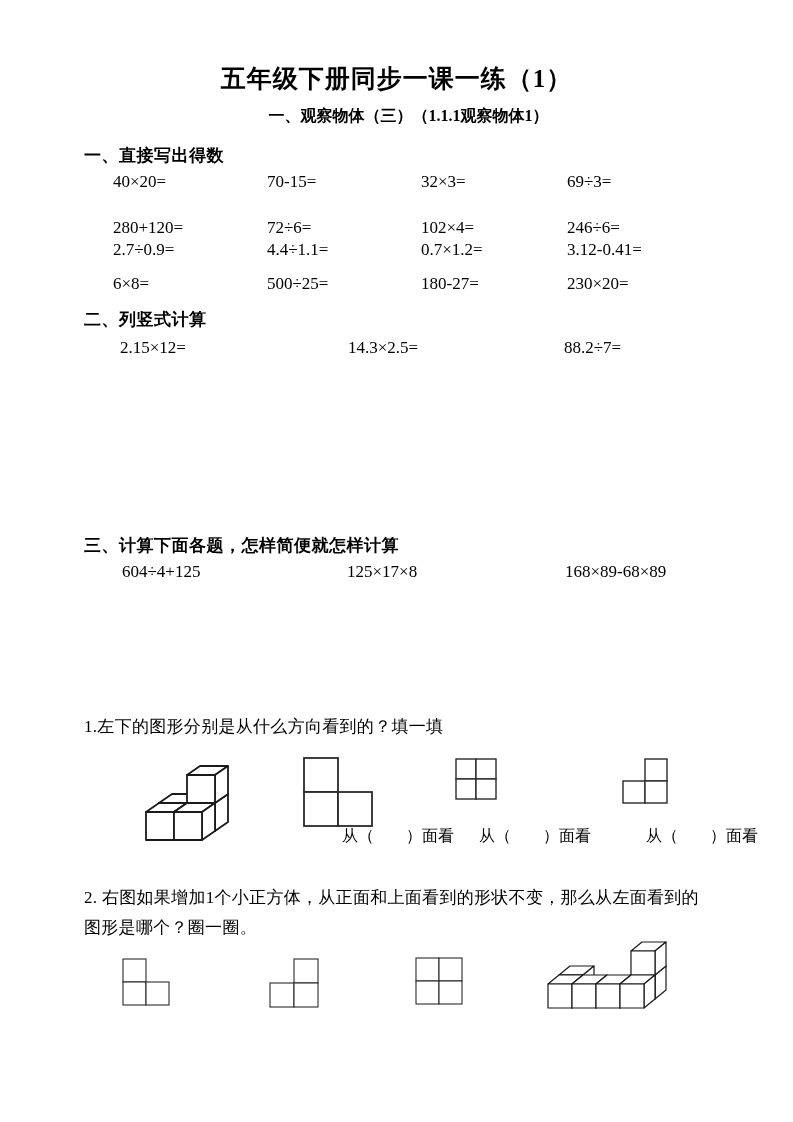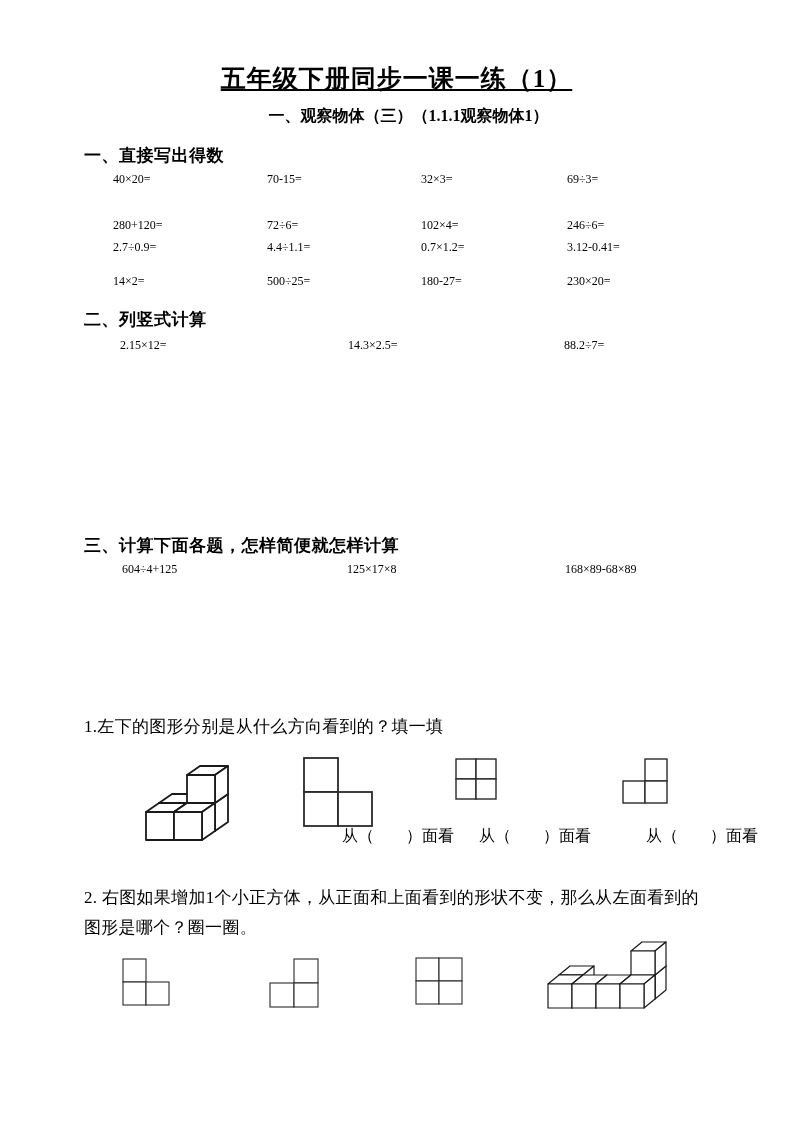--- a/index.html
+++ b/index.html
@@ -2,26 +2,26 @@
 <html><head>
 <meta charset="utf-8">
 <style>
   html,body{margin:0;padding:0;background:#ffffff;}
   .page{
     position:relative;width:793px;height:1122px;background:#ffffff;
     font-family:"Liberation Serif","DejaVu Serif",serif;color:#000;
     margin:0 auto;overflow:hidden;
   }
   .title{position:absolute;top:62px;left:0;width:100%;text-align:center;
-    font-size:25px;font-weight:700;letter-spacing:1px;text-decoration:underline;}
+    font-size:25px;font-weight:700;letter-spacing:1px;}
   .subtitle{position:absolute;top:106px;left:0;width:100%;text-align:center;
     font-size:16px;font-weight:700;margin-left:12px;}
   .h{position:absolute;left:84px;font-size:17px;font-weight:700;letter-spacing:0.5px;}
   .row{position:absolute;left:0;top:0;width:100%;height:24px;}
-  .p{position:absolute;font-size:12px;white-space:nowrap;}
+  .p{position:absolute;font-size:17px;white-space:nowrap;}
   .c1{left:113px}.c2{left:267px}.c3{left:421px}.c4{left:567px}
   .d1{left:120px}.d2{left:348px}.d3{left:564px}
   .e1{left:122px}.e2{left:347px}.e3{left:565px}
   .qt{position:absolute;left:84px;font-size:17px;white-space:nowrap;letter-spacing:0.3px;}
   .fig{position:absolute;line-height:0;}
   .vlabel{position:absolute;font-size:16px;white-space:nowrap;margin-left:48px;}
 </style>
 </head>
 <body>
 
@@ -43,21 +43,21 @@
     <span class="p c3">102×4=</span>
     <span class="p c4">246÷6=</span>
   </div>
   <div class="row" style="top:240px">
     <span class="p c1">2.7÷0.9=</span>
     <span class="p c2">4.4÷1.1=</span>
     <span class="p c3">0.7×1.2=</span>
     <span class="p c4">3.12-0.41=</span>
   </div>
   <div class="row" style="top:274px">
-    <span class="p c1">14×2=</span>
+    <span class="p c1">6×8=</span>
     <span class="p c2">500÷25=</span>
     <span class="p c3">180-27=</span>
     <span class="p c4">230×20=</span>
   </div>
 
   <div class="h" style="top:308px">二、列竖式计算</div>
   <div class="row" style="top:338px">
     <span class="p d1">2.15×12=</span>
     <span class="p d2">14.3×2.5=</span>
     <span class="p d3">88.2÷7=</span>

